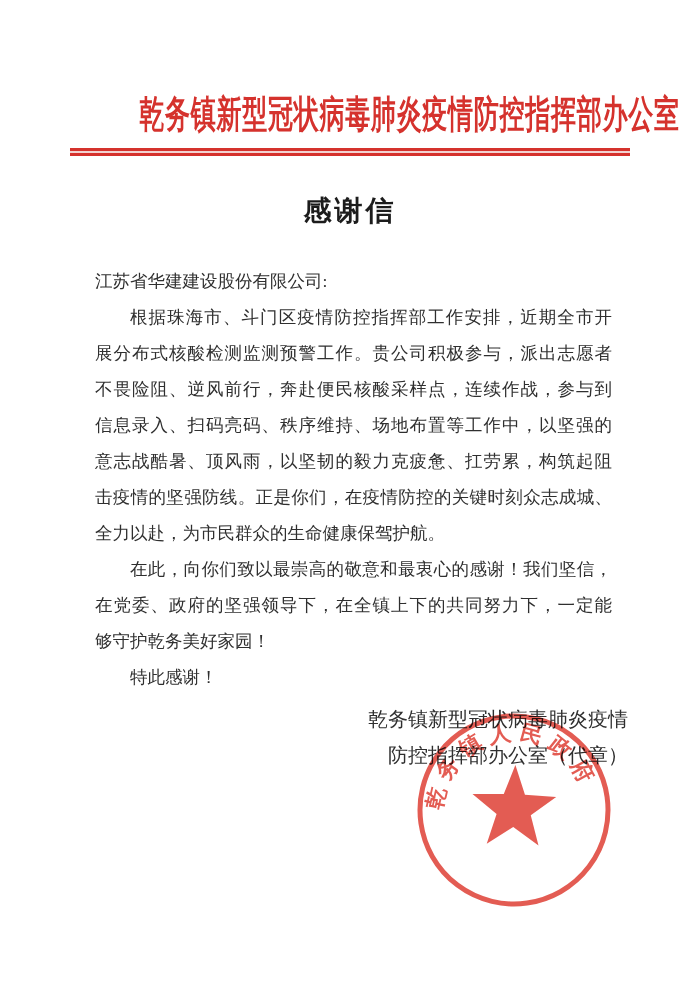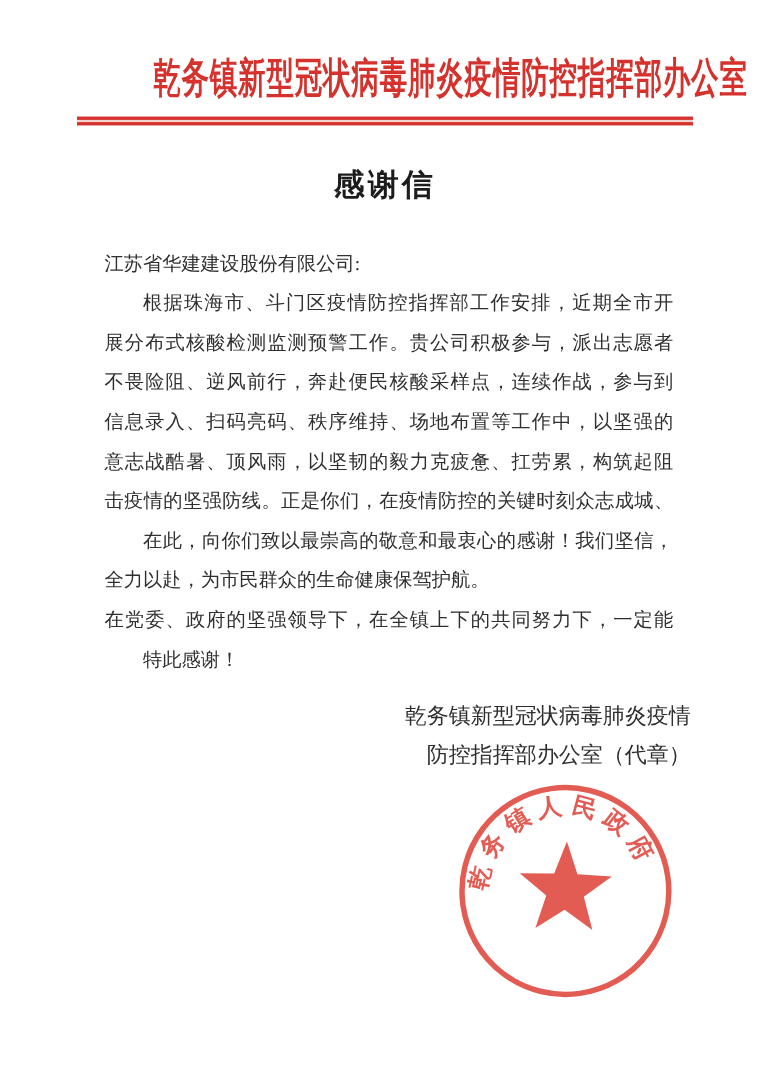--- a/index.html
+++ b/index.html
@@ -11,21 +11,21 @@
   .page{
     position:relative;
     width:700px;height:990px;
     background:#fff;
     overflow:hidden;
     font-family:"Liberation Serif","DejaVu Serif",serif;
     color:var(--ink);
   }
   
   .letterhead{
-    padding-top:52px;
+    padding-top:94px;
     text-align:left;
   }
   .letterhead-title{
     display:inline-block;
     white-space:nowrap;
     font-size:38px;
     line-height:1.1;
     font-weight:bold;
     color:var(--accent);
     transform:scaleX(0.66);
@@ -45,21 +45,21 @@
     margin-top:37px;
     text-align:center;
     font-size:28px;
     font-weight:bold;
     letter-spacing:3px;
     color:#1c1c1c;
     line-height:36px;
   }
   
   .body{
-    margin:34px 88px 16px 95px;  
+    margin:34px 88px 6px 95px;  
     font-size:17.5px;
     line-height:36px;
     color:var(--ink);
   }
   .line{
     text-align:justify;
     text-align-last:justify;
     text-justify:inter-character;
   }
   .line.end{ text-align-last:left; }
@@ -105,23 +105,24 @@
   <div class="letter-title">感谢信</div>
 
   <div class="body">
     <div class="line end">江苏省华建建设股份有限公司:</div>
     <div class="line indent">根据珠海市、斗门区疫情防控指挥部工作安排，近期全市开</div>
     <div class="line">展分布式核酸检测监测预警工作。贵公司积极参与，派出志愿者</div>
     <div class="line">不畏险阻、逆风前行，奔赴便民核酸采样点，连续作战，参与到</div>
     <div class="line">信息录入、扫码亮码、秩序维持、场地布置等工作中，以坚强的</div>
     <div class="line">意志战酷暑、顶风雨，以坚韧的毅力克疲惫、扛劳累，构筑起阻</div>
     <div class="line">击疫情的坚强防线。正是你们，在疫情防控的关键时刻众志成城、</div>
+    <div class="line end">全力以赴，为市民群众的生命健康保驾护航。</div>
     <div class="line indent">在此，向你们致以最崇高的敬意和最衷心的感谢！我们坚信，</div>
-    <div class="line end">全力以赴，为市民群众的生命健康保驾护航。</div>
     <div class="line">在党委、政府的坚强领导下，在全镇上下的共同努力下，一定能</div>
+    <div class="line end">够守护乾务美好家园！</div>
     <div class="line indent end">特此感谢！</div>
   </div>
 
   <div class="signature">
     <div>乾务镇新型冠状病毒肺炎疫情</div>
     <div>防控指挥部办公室（代章）</div>
   </div>
 
   <svg class="seal" viewBox="0 0 204 204">
     <g transform="rotate(-8 102 102)" opacity="0.88">

